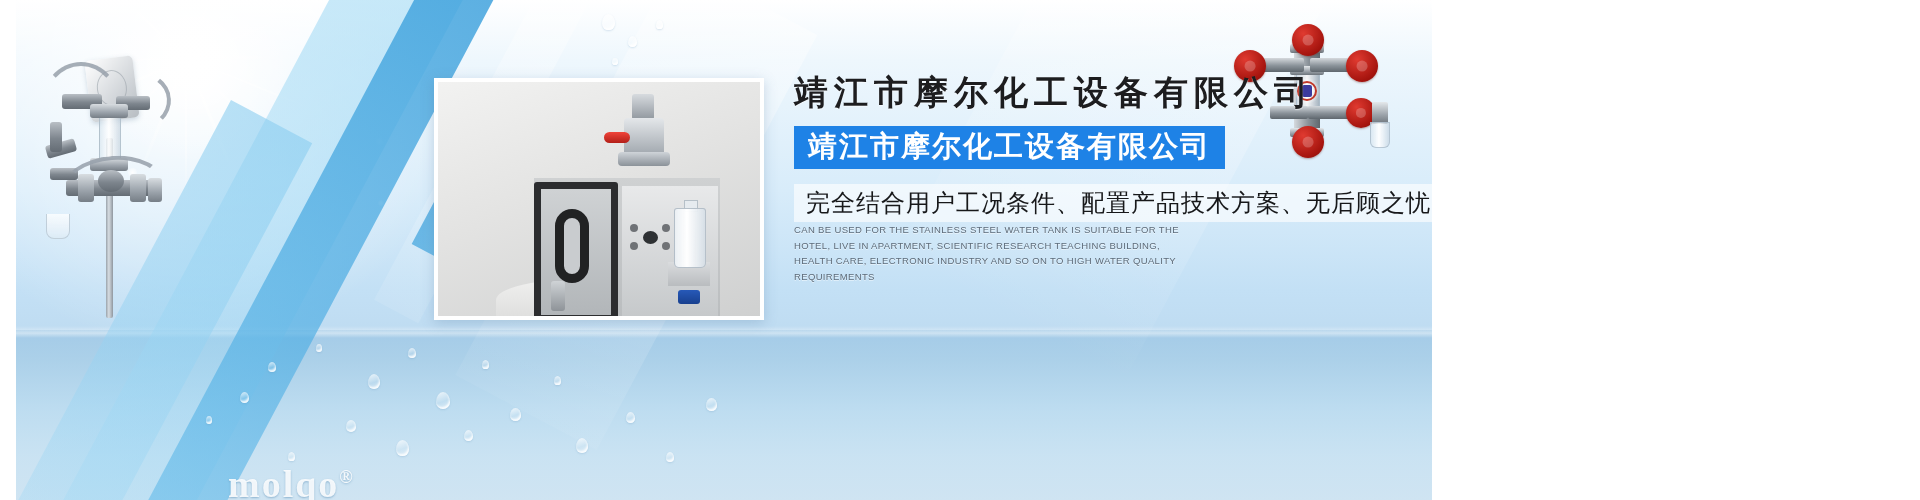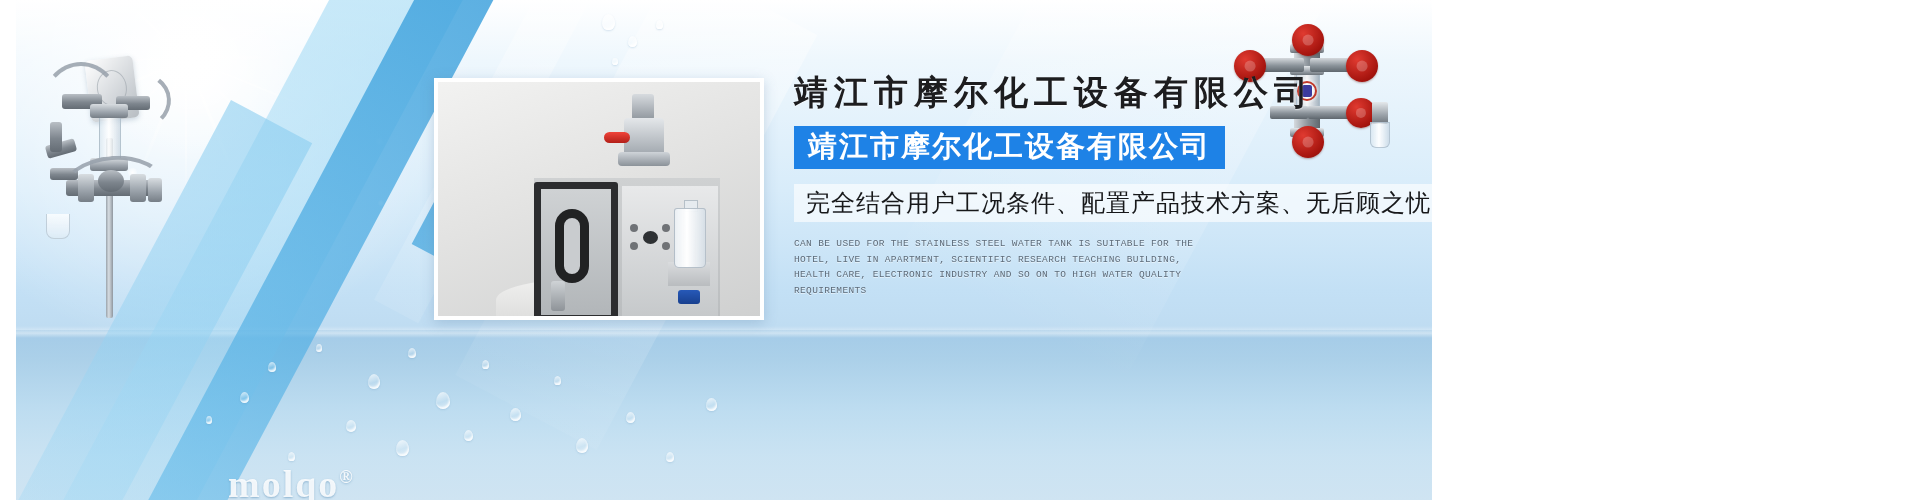--- a/index.html
+++ b/index.html
@@ -145,22 +145,22 @@
   .row-badge1{margin-top:15px;}
   .subline{
     display:inline-block;margin-top:15px;
     background:rgba(255,255,255,.62);
     color:#17181a;font-size:24px;letter-spacing:1px;
     padding:5px 12px 6px 12px;white-space:nowrap;line-height:1.15;
   }
   .row-badge2{margin-top:14px;margin-left:176px;}
   .row-badge2 .badge{font-size:27px;padding:5px 16px 7px 16px;}
   .engtext{
-    margin-top:14px;width:400px;
-    font-family:Liberation Mono, monospace;
+    width:400px;
+    font-family:Liberation Sans, sans-serif;
     font-size:9.5px;line-height:1.62;letter-spacing:.35px;
     color:#5d6b79;text-transform:uppercase;
     text-shadow:0 1px 0 rgba(255,255,255,.55);
   }
 
   
   .rp{position:absolute;}
   .rp-cross{left:1212px;top:36px;width:160px;height:110px;}
   .hw{position:absolute;border-radius:50%;
     background:radial-gradient(circle at 35% 30%,#e03a30,#a5140e 70%,#7d0d08);

